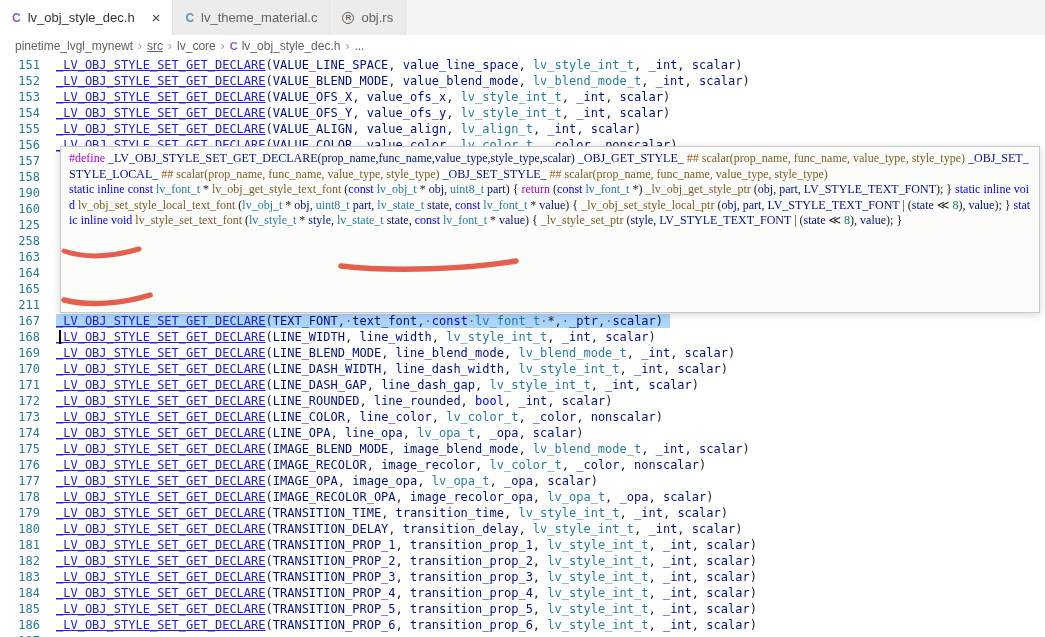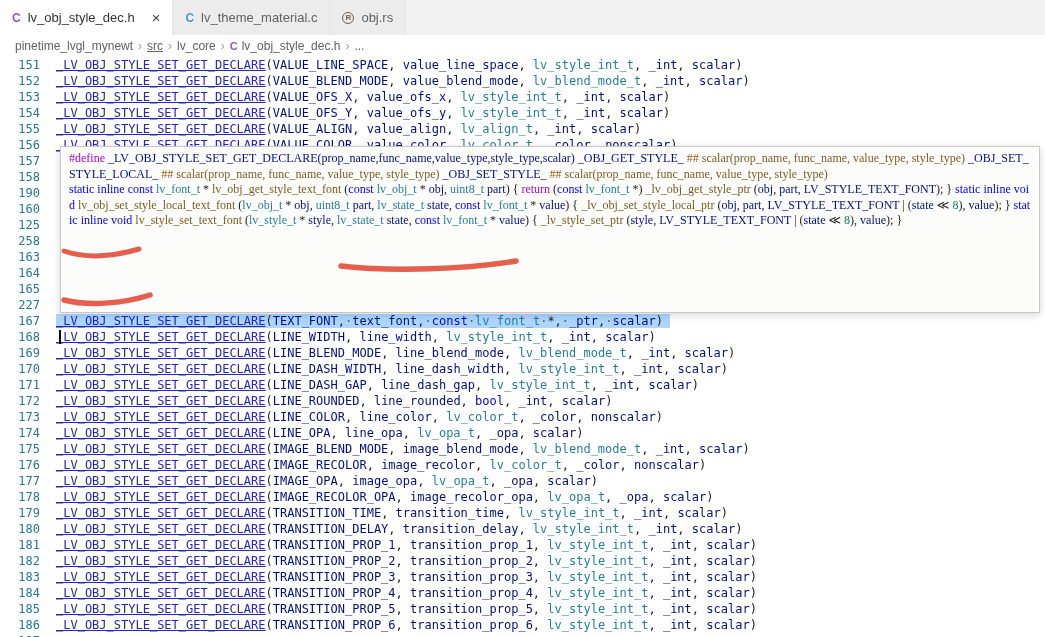--- a/index.html
+++ b/index.html
@@ -115,21 +115,21 @@
       <div class="row" style="top: 80px;"><span class="ln">156</span><span class="code"><span class="mac">_LV_OBJ_STYLE_SET_GET_DECLARE</span><span class="p">(</span><span class="n">VALUE_COLOR</span><span class="p">, </span><span class="n">value_color</span><span class="p">, </span><span class="t">lv_color_t</span><span class="p">, </span><span class="n">_color</span><span class="p">, </span><span class="n">nonscalar</span><span class="p">)</span></span></div>
       <div class="row" style="top: 96px;"><span class="ln">157</span></div>
       <div class="row" style="top: 112px;"><span class="ln">158</span></div>
       <div class="row" style="top: 128px;"><span class="ln">190</span></div>
       <div class="row" style="top: 144px;"><span class="ln">160</span></div>
       <div class="row" style="top: 160px;"><span class="ln">125</span></div>
       <div class="row" style="top: 176px;"><span class="ln">258</span></div>
       <div class="row" style="top: 192px;"><span class="ln">163</span></div>
       <div class="row" style="top: 208px;"><span class="ln">164</span></div>
       <div class="row" style="top: 224px;"><span class="ln">165</span></div>
-      <div class="row" style="top: 240px;"><span class="ln">227</span></div>
+      <div class="row" style="top: 240px;"><span class="ln">211</span></div>
       <div class="row" style="top: 256px;"><span class="ln">167</span><span class="code"><span class="sel"><span class="mac">_LV_OBJ_STYLE_SET_GET_DECLARE</span><span class="p">(</span><span class="n">TEXT_FONT</span><span class="p">,</span><span class="ws">·</span><span class="n">text_font</span><span class="p">,</span><span class="ws">·</span><span class="k">const</span><span class="ws">·</span><span class="t">lv_font_t</span><span class="ws">·</span><span class="p">*</span><span class="p">,</span><span class="ws">·</span><span class="n">_ptr</span><span class="p">,</span><span class="ws">·</span><span class="n">scalar</span><span class="p">)</span></span></span></div>
       <div class="row" style="top: 272px;"><span class="ln">168</span><span class="code"><span class="mac">_LV_OBJ_STYLE_SET_GET_DECLARE</span><span class="p">(</span><span class="n">LINE_WIDTH</span><span class="p">, </span><span class="n">line_width</span><span class="p">, </span><span class="t">lv_style_int_t</span><span class="p">, </span><span class="n">_int</span><span class="p">, </span><span class="n">scalar</span><span class="p">)</span></span><span class="cursor" style="left: 59px;"></span></div>
       <div class="row" style="top: 288px;"><span class="ln">169</span><span class="code"><span class="mac">_LV_OBJ_STYLE_SET_GET_DECLARE</span><span class="p">(</span><span class="n">LINE_BLEND_MODE</span><span class="p">, </span><span class="n">line_blend_mode</span><span class="p">, </span><span class="t">lv_blend_mode_t</span><span class="p">, </span><span class="n">_int</span><span class="p">, </span><span class="n">scalar</span><span class="p">)</span></span></div>
       <div class="row" style="top: 304px;"><span class="ln">170</span><span class="code"><span class="mac">_LV_OBJ_STYLE_SET_GET_DECLARE</span><span class="p">(</span><span class="n">LINE_DASH_WIDTH</span><span class="p">, </span><span class="n">line_dash_width</span><span class="p">, </span><span class="t">lv_style_int_t</span><span class="p">, </span><span class="n">_int</span><span class="p">, </span><span class="n">scalar</span><span class="p">)</span></span></div>
       <div class="row" style="top: 320px;"><span class="ln">171</span><span class="code"><span class="mac">_LV_OBJ_STYLE_SET_GET_DECLARE</span><span class="p">(</span><span class="n">LINE_DASH_GAP</span><span class="p">, </span><span class="n">line_dash_gap</span><span class="p">, </span><span class="t">lv_style_int_t</span><span class="p">, </span><span class="n">_int</span><span class="p">, </span><span class="n">scalar</span><span class="p">)</span></span></div>
       <div class="row" style="top: 336px;"><span class="ln">172</span><span class="code"><span class="mac">_LV_OBJ_STYLE_SET_GET_DECLARE</span><span class="p">(</span><span class="n">LINE_ROUNDED</span><span class="p">, </span><span class="n">line_rounded</span><span class="p">, </span><span class="k">bool</span><span class="p">, </span><span class="n">_int</span><span class="p">, </span><span class="n">scalar</span><span class="p">)</span></span></div>
       <div class="row" style="top: 352px;"><span class="ln">173</span><span class="code"><span class="mac">_LV_OBJ_STYLE_SET_GET_DECLARE</span><span class="p">(</span><span class="n">LINE_COLOR</span><span class="p">, </span><span class="n">line_color</span><span class="p">, </span><span class="t">lv_color_t</span><span class="p">, </span><span class="n">_color</span><span class="p">, </span><span class="n">nonscalar</span><span class="p">)</span></span></div>
       <div class="row" style="top: 368px;"><span class="ln">174</span><span class="code"><span class="mac">_LV_OBJ_STYLE_SET_GET_DECLARE</span><span class="p">(</span><span class="n">LINE_OPA</span><span class="p">, </span><span class="n">line_opa</span><span class="p">, </span><span class="t">lv_opa_t</span><span class="p">, </span><span class="n">_opa</span><span class="p">, </span><span class="n">scalar</span><span class="p">)</span></span></div>
       <div class="row" style="top: 384px;"><span class="ln">175</span><span class="code"><span class="mac">_LV_OBJ_STYLE_SET_GET_DECLARE</span><span class="p">(</span><span class="n">IMAGE_BLEND_MODE</span><span class="p">, </span><span class="n">image_blend_mode</span><span class="p">, </span><span class="t">lv_blend_mode_t</span><span class="p">, </span><span class="n">_int</span><span class="p">, </span><span class="n">scalar</span><span class="p">)</span></span></div>
       <div class="row" style="top: 400px;"><span class="ln">176</span><span class="code"><span class="mac">_LV_OBJ_STYLE_SET_GET_DECLARE</span><span class="p">(</span><span class="n">IMAGE_RECOLOR</span><span class="p">, </span><span class="n">image_recolor</span><span class="p">, </span><span class="t">lv_color_t</span><span class="p">, </span><span class="n">_color</span><span class="p">, </span><span class="n">nonscalar</span><span class="p">)</span></span></div>

